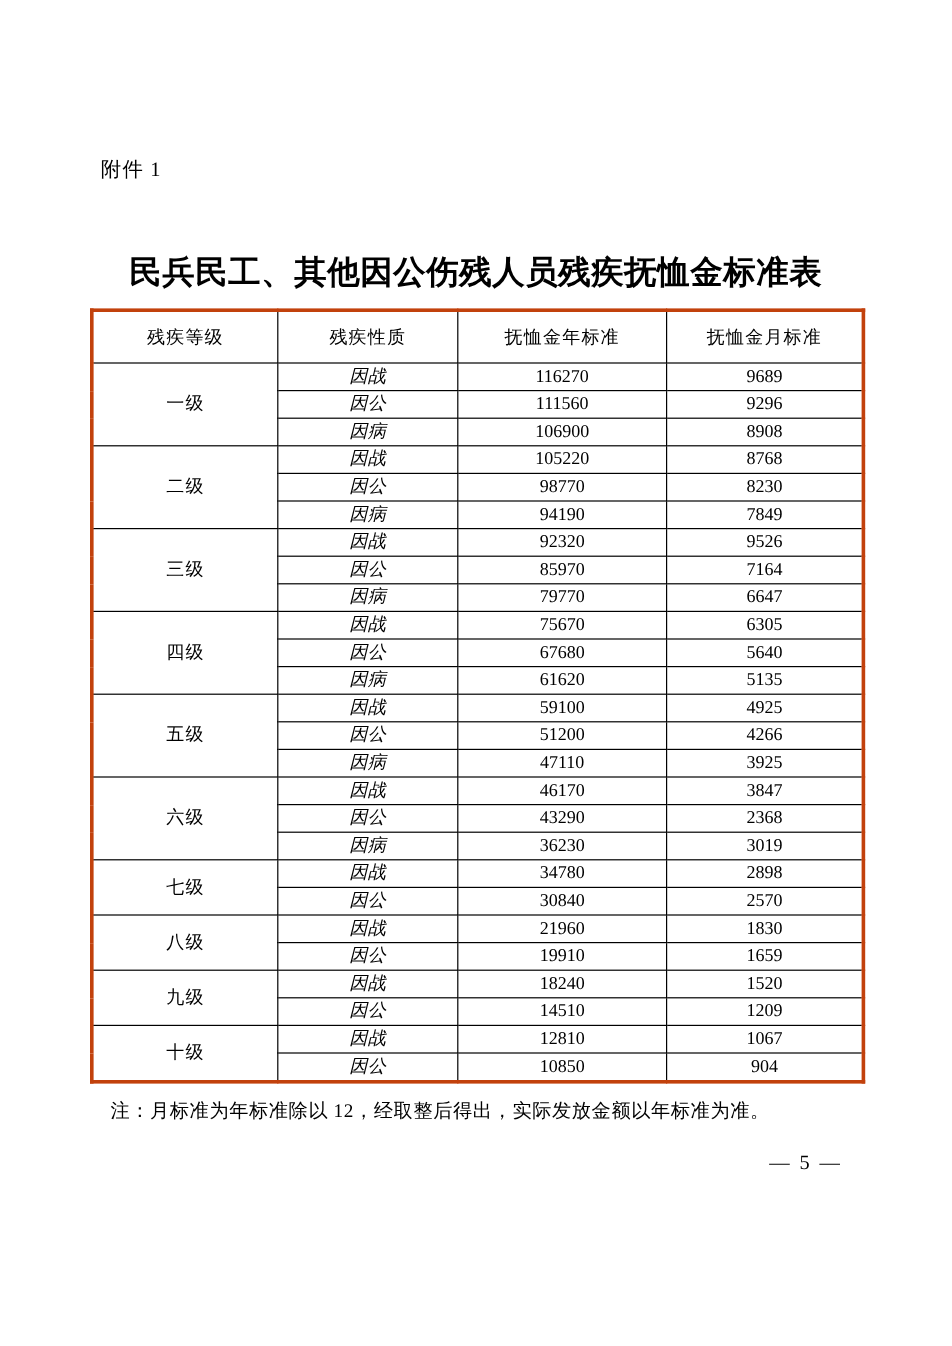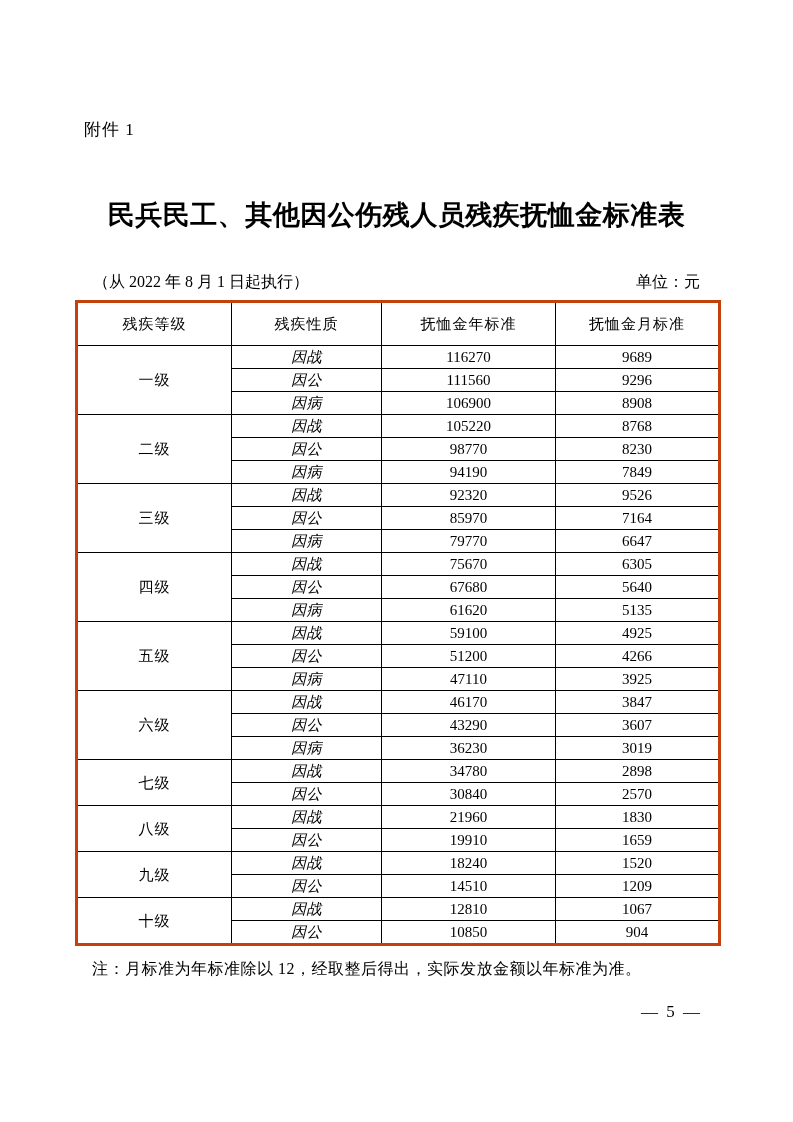--- a/index.html
+++ b/index.html
@@ -10,21 +10,21 @@
     font-family: "Liberation Serif", "DejaVu Serif", serif;
     color: #000000;
     position: relative;
     overflow: hidden;
   }
   .page {
     position: absolute;
     top: 0; left: 0;
     width: 793px;
     height: 1122px;
-    padding: 0 75px;
+    padding: 12px 75px;
   }
   .attachment-label {
     margin-top: 118px;
     margin-left: 9px;
     font-size: 17px;
     letter-spacing: 1px;
   }
   .doc-title {
     margin-top: 52px;
     text-align: center;
@@ -89,24 +89,20 @@
 <body>
 
 <div class="page">
 
   <div class="attachment-label">附件 1</div>
 
   <div class="doc-title">
     <div>民兵民工、其他因公伤残人员残疾抚恤金标准表</div>
   </div>
 
-  <div class="meta-row">
-    <span class="effective-date">（从 2022 年 8 月 1 日起执行）</span>
-    <span class="unit-label">单位：元</span>
-  </div>
 
   <table class="pension-table">
     <colgroup>
       <col style="width:155px">
       <col style="width:150px">
       <col style="width:174px">
       <col style="width:164px">
     </colgroup>
     <thead>
       <tr>
@@ -199,21 +195,21 @@
         </tr>
         <tr>
           <td rowspan="3" class="level-cell">六级</td>
           <td class="nature-cell">因战</td>
           <td class="num-cell">46170</td>
           <td class="num-cell">3847</td>
         </tr>
         <tr>
           <td class="nature-cell">因公</td>
           <td class="num-cell">43290</td>
-          <td class="num-cell">3607</td>
+          <td class="num-cell">2368</td>
         </tr>
         <tr>
           <td class="nature-cell">因病</td>
           <td class="num-cell">36230</td>
           <td class="num-cell">3019</td>
         </tr>
         <tr>
           <td rowspan="2" class="level-cell">七级</td>
           <td class="nature-cell">因战</td>
           <td class="num-cell">34780</td>

